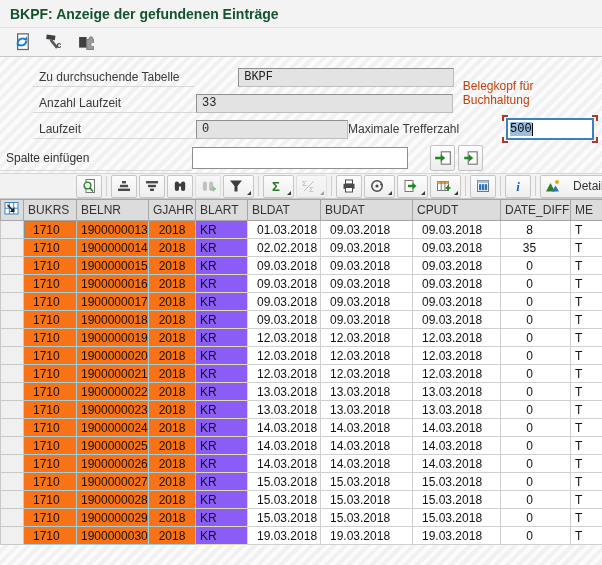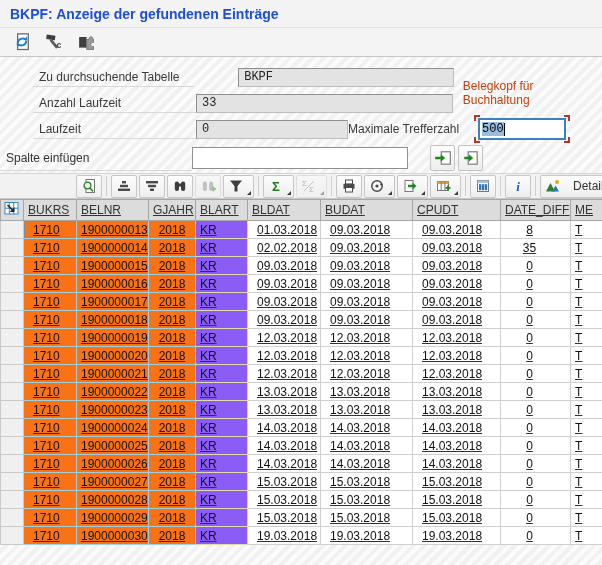--- a/index.html
+++ b/index.html
@@ -4,37 +4,37 @@
 <style>
   * { margin:0; padding:0; box-sizing:border-box; }
   html,body { width:602px; height:565px; overflow:hidden; }
   body {
     font-family:"Liberation Sans", sans-serif;
     font-size:12px; color:#333;
     background:repeating-linear-gradient(135deg,#fbfbfb 0 4px,#f1f1f1 4px 8px);
   }
   
   .titlebar { height:28px; padding:6px 0 0 10px; background:#f3f3f3; border-bottom:1px solid #e2e2e2; }
-  .titlebar .t { font-size:14px; font-weight:600; color:#1d4ed8; }
+  .titlebar .t { font-size:14px; font-weight:600; color:#14532d; }
   .appbar { height:29px; display:flex; align-items:center; gap:8px; padding-left:10px;
             background:#f4f4f4; border-bottom:1px solid #c6c6c6; }
   .abtn { width:24px; height:24px; display:flex; align-items:center; justify-content:center;
           background:transparent; border:none; cursor:pointer; }
   
   .formarea { padding:10px 0 0 0; }
   .frow { display:flex; align-items:center; height:20px; margin:0 0 6px 0;padding-left:33px; }
   .flabel { width:163px; padding-left:6px; align-self:stretch; display:flex; align-items:center;
             border-bottom:1px solid #d8d8d8; color:#3a3a3a; }
   .field { height:19px; background:#e3e3e3; border:1px solid; border-color:#8f8f8f #bdbdbd #bdbdbd #8f8f8f;
            font-family:"Liberation Mono", monospace; font-size:12px; color:#222;
            display:flex; align-items:center; padding-left:5px; }
   .w242 { width:218px;margin-left:44px; } .w257 { width:257px; } .w152 { width:152px; }
   .suffix { margin-left:9px; color:#c2410c;margin-top:32px; }
   .xlabel { width:118px; color:#3a3a3a; }
-  .focuswrap { position:relative; margin-left:12px; width:88px; height:22px; }
+  .focuswrap { position:relative; margin-left:40px; width:88px; height:22px; }
   .corner { position:absolute; width:6px; height:6px; border:0 solid #b0372b; }
   .c-tl { left:-4px; top:-3px;  border-left-width:2px; border-top-width:2px; }
   .c-tr { right:-4px; top:-3px; border-right-width:2px; border-top-width:2px; }
   .c-bl { left:-4px; bottom:-3px; border-left-width:2px; border-bottom-width:2px; }
   .c-br { right:-4px; bottom:-3px; border-right-width:2px; border-bottom-width:2px; }
   .input-focus { width:100%; height:100%; background:#fff; border:2px solid #3e7fc1;
                  font-family:"Liberation Mono", monospace; display:flex; align-items:center; padding-left:2px; }
   .input-focus .sel { background:#9abcdd; color:#000; }
   .caret { width:1px; height:13px; background:#000; display:inline-block; }
   .insrow { display:flex; align-items:center; height:26px; margin-top:3px; }
@@ -54,21 +54,21 @@
           display:inline-flex; align-items:center; justify-content:center; cursor:pointer; }
   .tbtn.dd { width:31px; padding-right:5px; }
   .tbtn.dis { opacity:.45; }
   .tbtn.wide { width:auto; padding:0 7px 0 4px; gap:12px; font-size:12px; color:#333; }
   .ddarr { position:absolute; right:2px; bottom:2px; width:0; height:0;
            border-left:4px solid transparent; border-bottom:4px solid #3a3a3a; }
   .sep { width:1px; height:20px; background:#cfcfcf; margin:0 4px 0 2px; flex:0 0 auto; }
   .glyph { font-weight:bold; font-size:13px; line-height:1; }
   .g-sum { color:#1e7d1e; } .g-info { color:#1a66b3; font-family:"Liberation Serif",serif; font-style:italic; }
   
-  table.grid { border-collapse:collapse; table-layout:fixed; width:602px;text-decoration:underline; }
+  table.grid { border-collapse:collapse; table-layout:fixed; width:602px; }
   .grid th { height:21px; background:#dcdcdc; border:1px solid #a6a6a6; font-weight:400;
              text-align:left; padding:0 4px; overflow:hidden; white-space:nowrap; font-size:12px; }
   .grid td { height:18px; border:1px solid #cfcfcf; background:#fff; padding:0 4px;
              overflow:hidden; white-space:nowrap; font-size:12px; color:#111; }
   .grid td.key { background:#f97316; border-color:#9ed0de; }
   .grid td.ylw { background:#8b5cf6; border-color:#dedca8; }
   .grid td.selcell { background:#f0f0f0; border-color:#c9c9c9; }
   .grid .a-r { text-align:center; }
   .grid td.pr16 { padding-right:16px; }
   .grid td.plx { padding-left:9px; }

